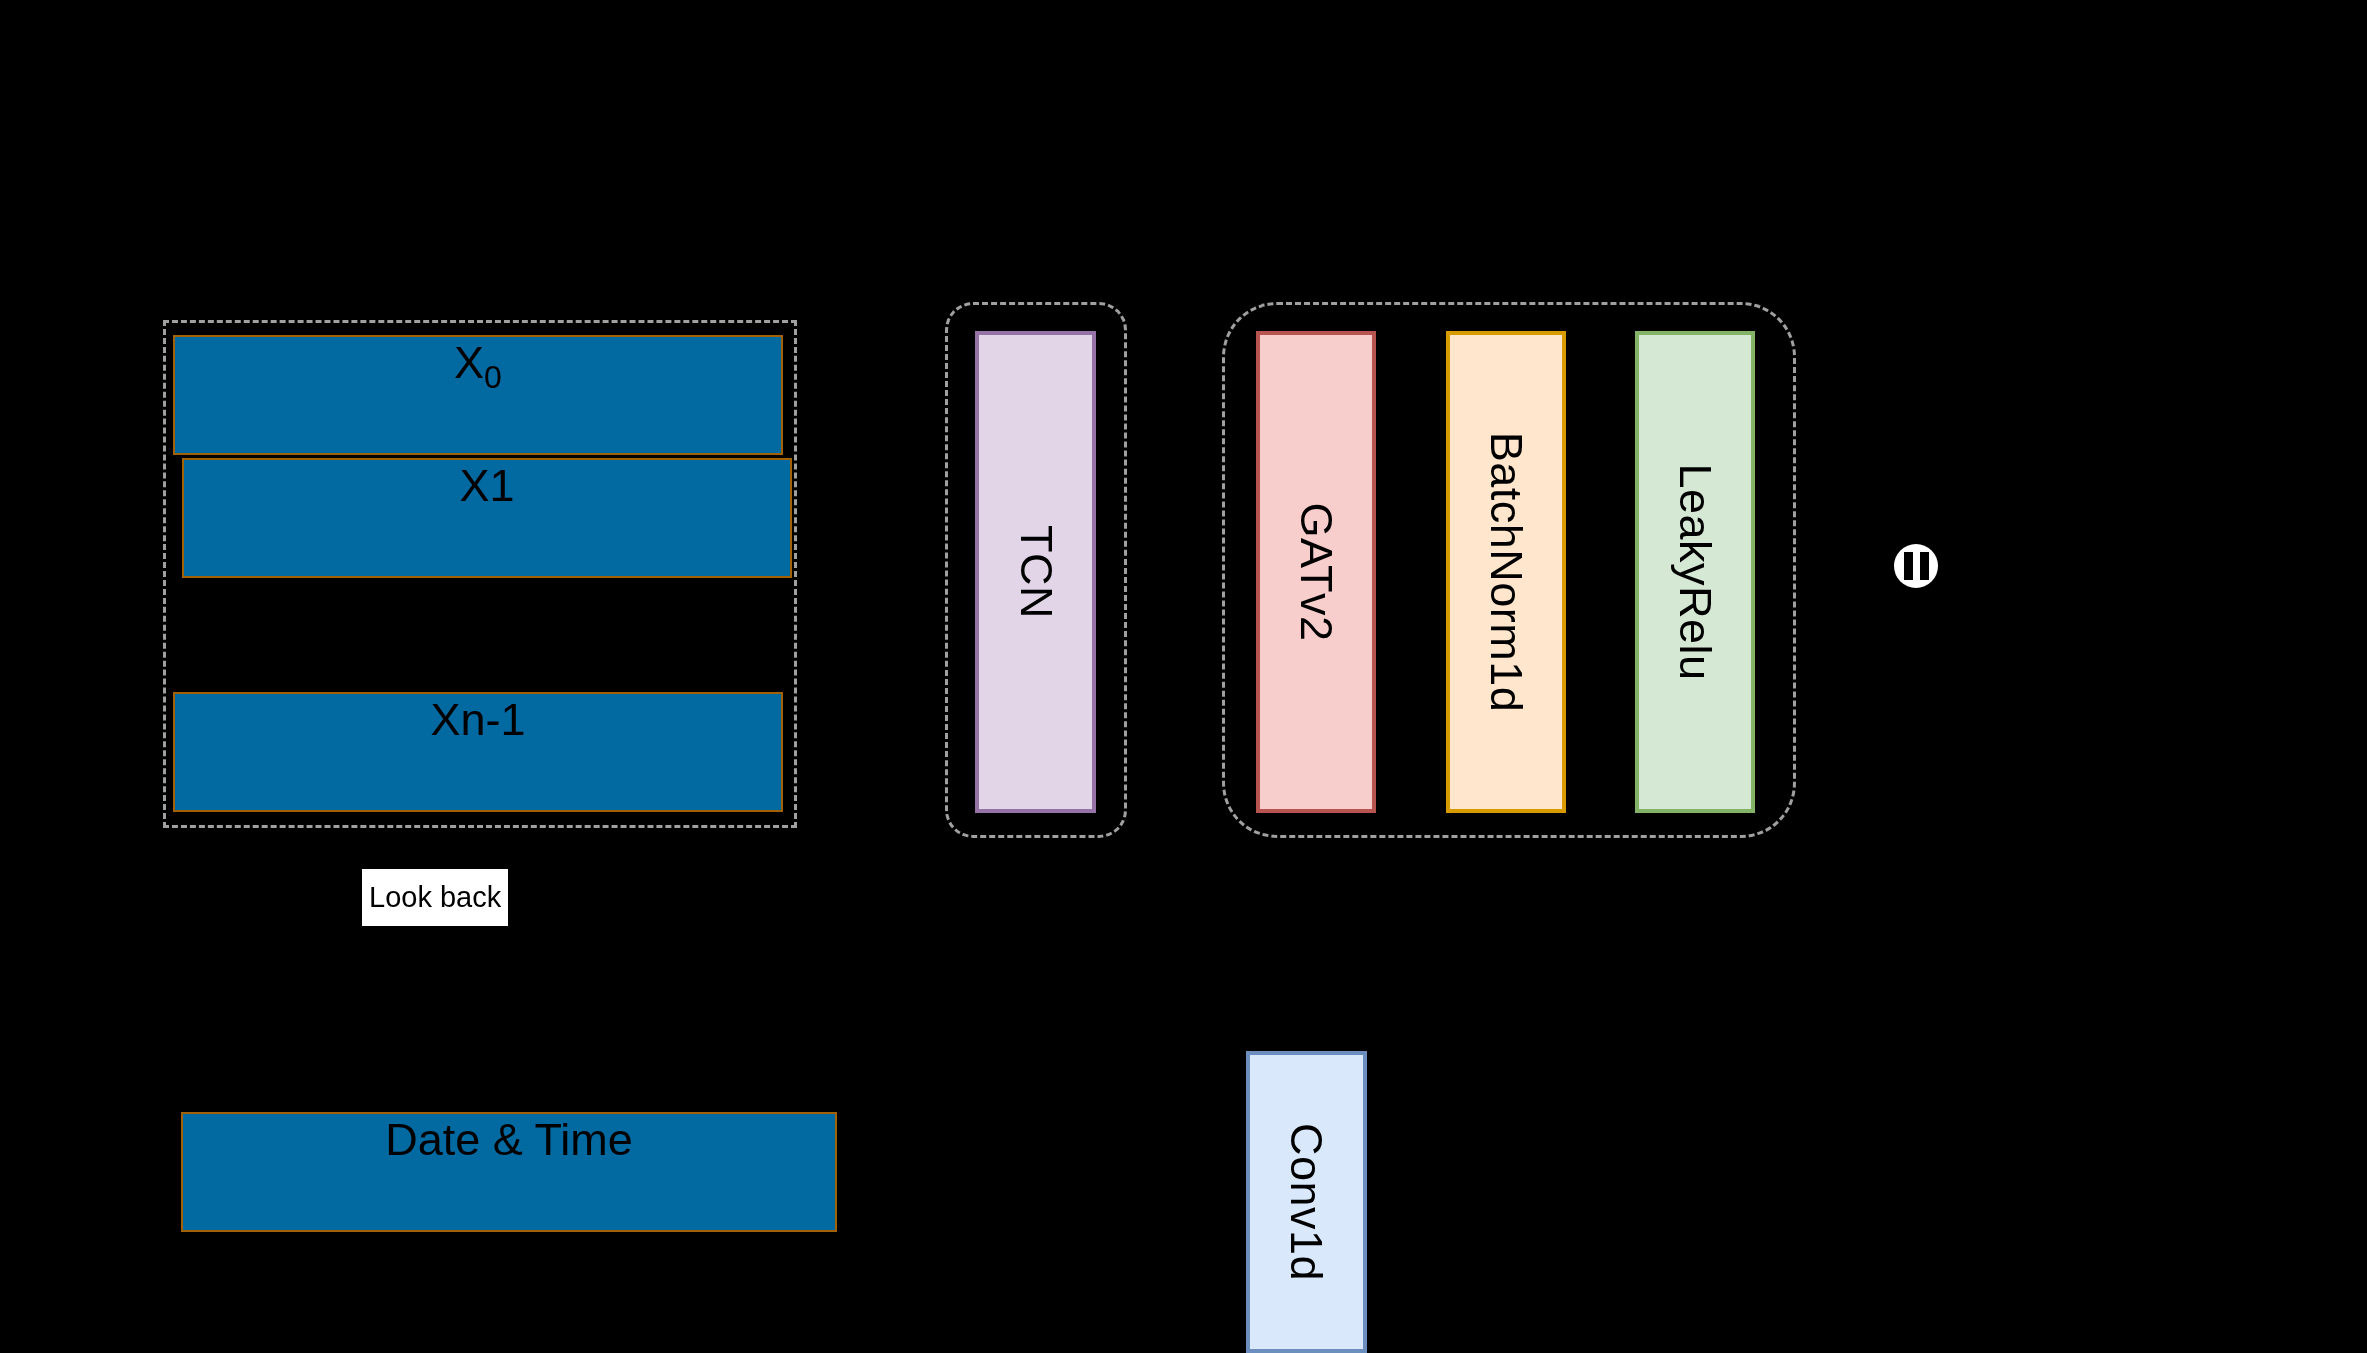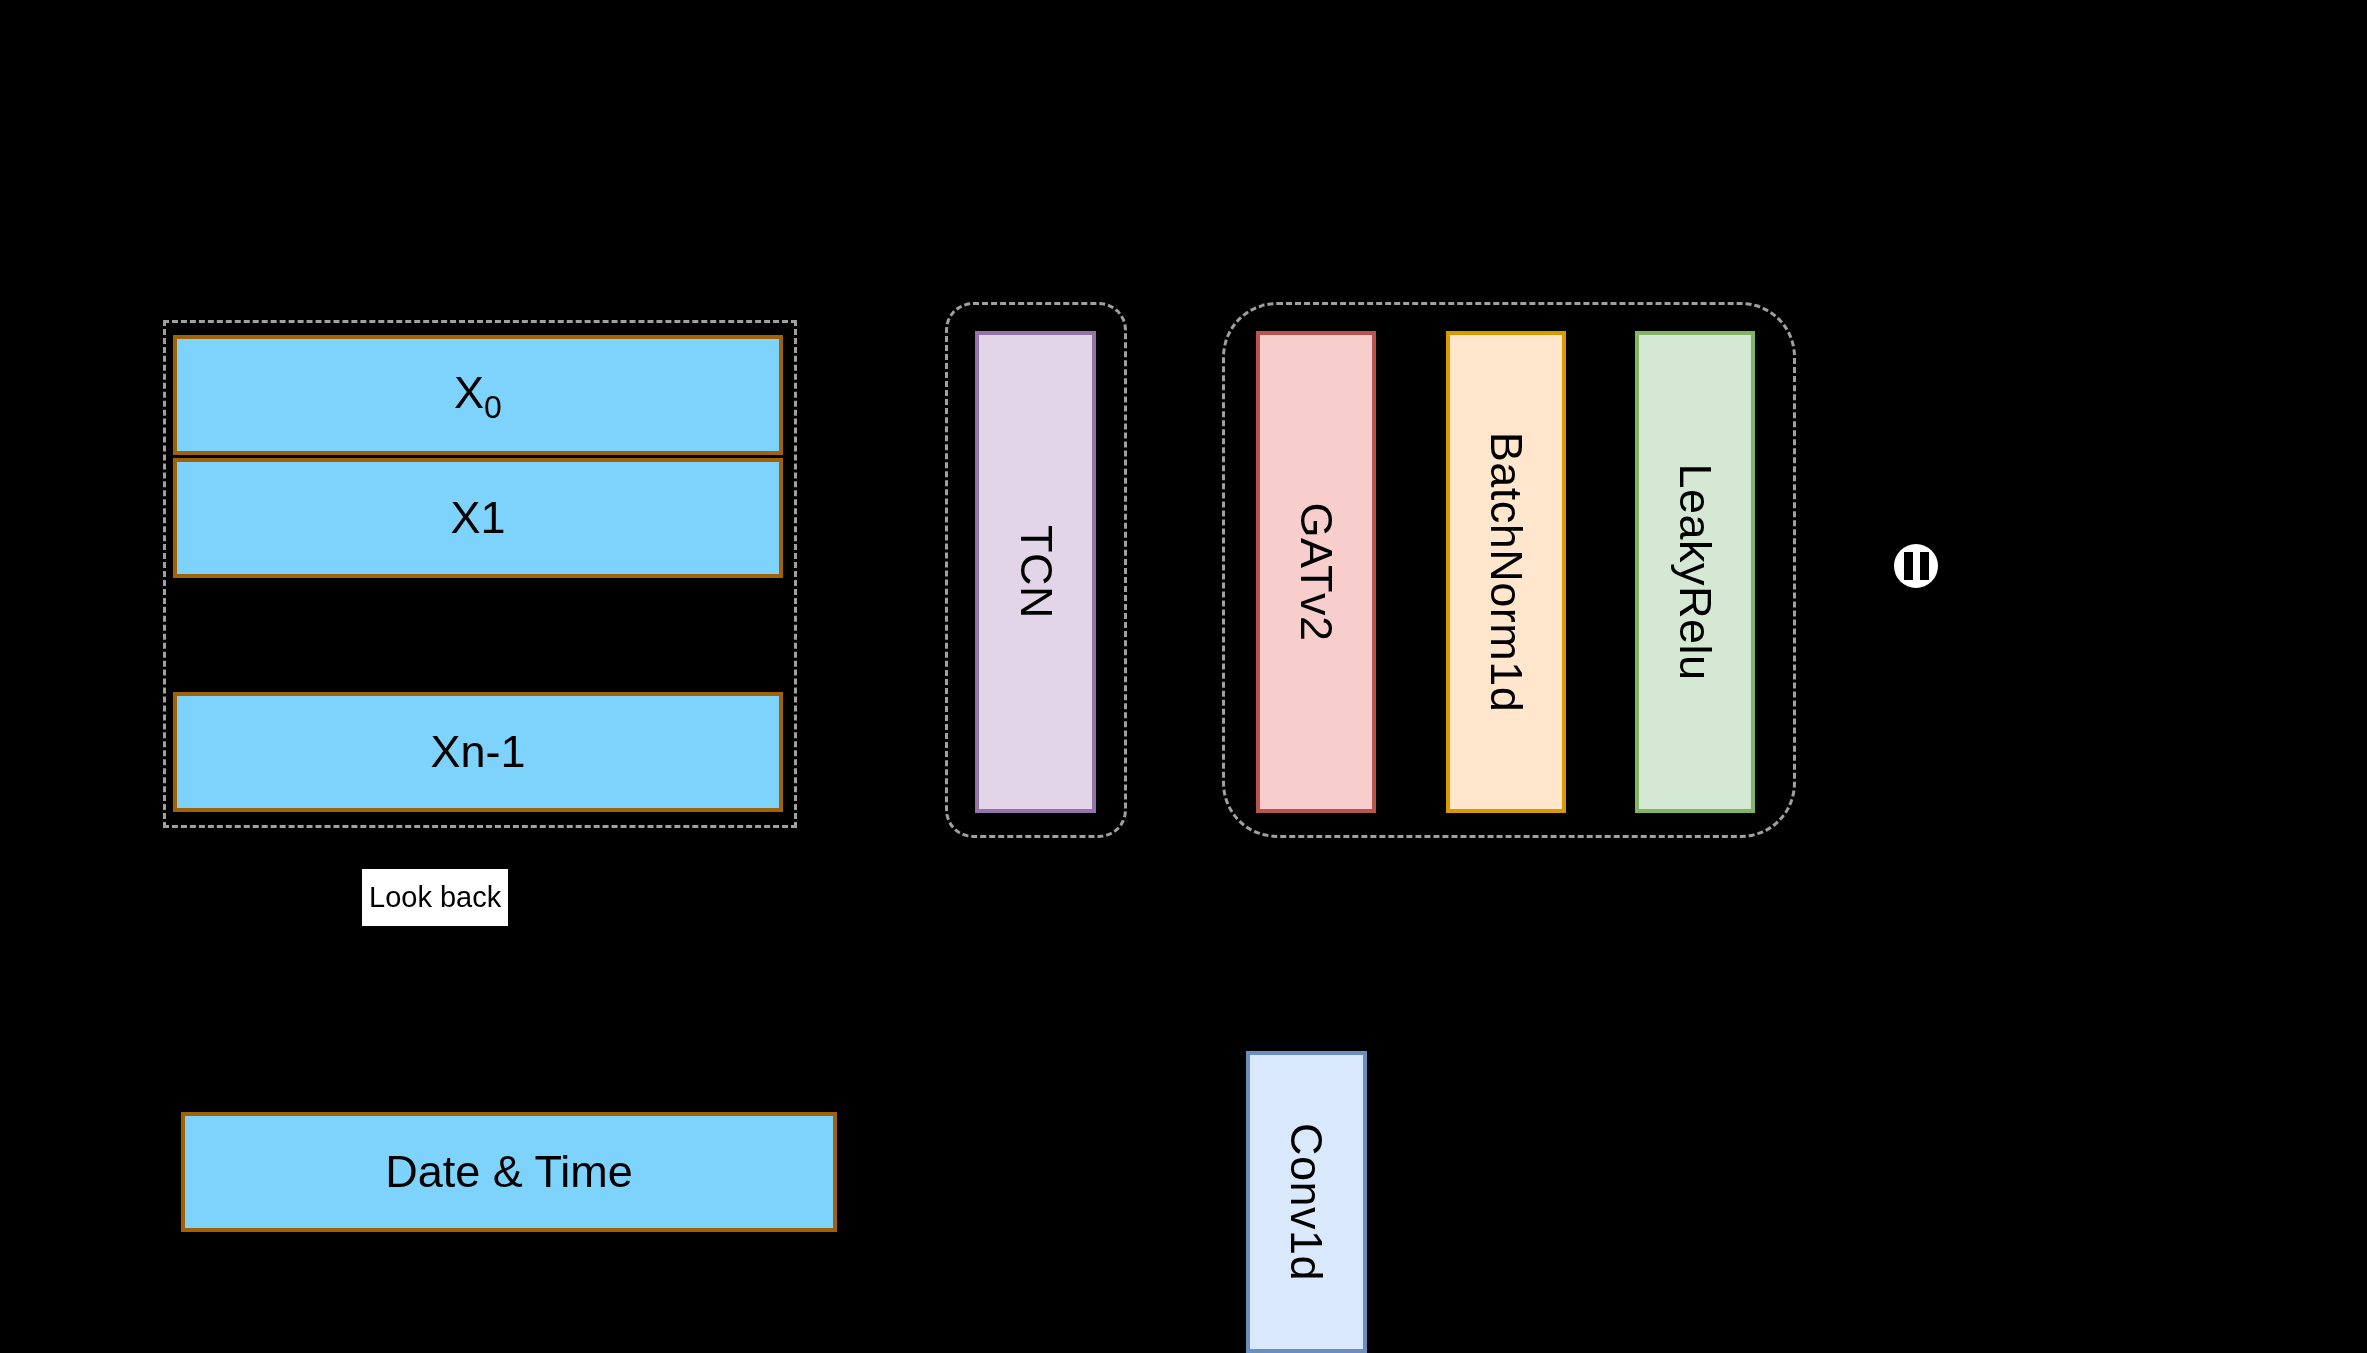--- a/index.html
+++ b/index.html
@@ -18,24 +18,24 @@
   .dashed-group {
     border: 3px dashed #A0A0A0;
     background: transparent;
   }
   .square-corners { border-radius: 0; }
   .round-sm { border-radius: 28px; }
   .round-lg { border-radius: 55px; }
 
   
   .gray-box {
-    background: #7dd3fc;
-    border: 4px solid #a16207;
+    background: #0369a1;
+    border: 2px solid #a16207;
     display: flex;
-    align-items: center;
+    align-items: flex-start;
     justify-content: center;
     font-size: 45px;
     color: #000;
   }
   .sub {
     font-size: 32px;
     vertical-align: -10px;
     line-height: 1;
   }
 
@@ -91,21 +91,21 @@
 <body>
 
 <div id="canvas">
 
   <div class="abs dashed-group square-corners" style="left:163px; top:320px; width:634px; height:508px;"></div>
 
   <div class="abs gray-box" style="left:173px; top:335px; width:610px; height:120px;">
     <span><span>X</span><span class="sub">0</span></span>
   </div>
 
-  <div class="abs gray-box" style="left:173px; top:458px; width:610px; height:120px;">
+  <div class="abs gray-box" style="left:182px; top:458px; width:610px; height:120px;">
     <span>X1</span>
   </div>
 
   <div class="abs gray-box" style="left:173px; top:692px; width:610px; height:120px;">
     <span>Xn-1</span>
   </div>
 
   <div class="abs caption" style="left:362px; top:869px;">Look back</div>
 
   <div class="abs dashed-group round-sm" style="left:945px; top:302px; width:182px; height:536px;"></div>

